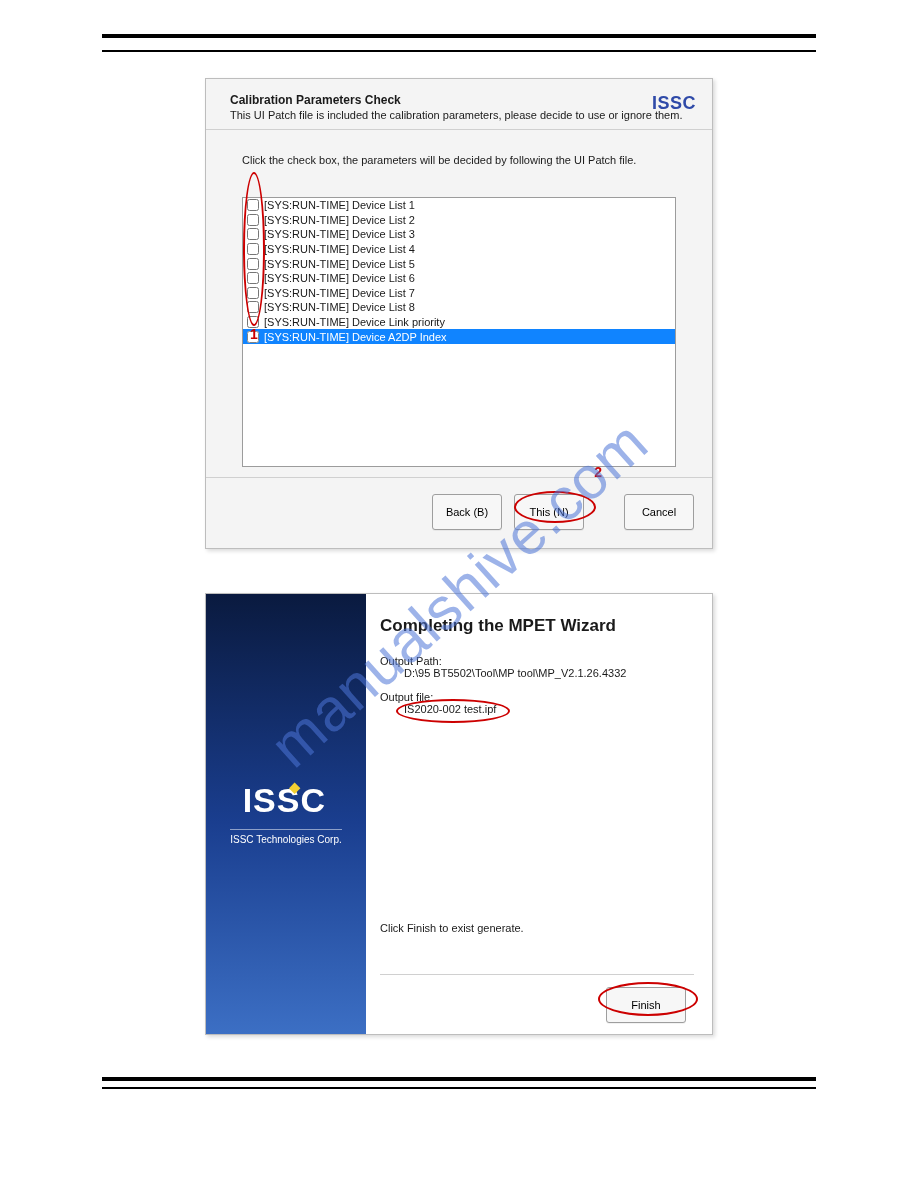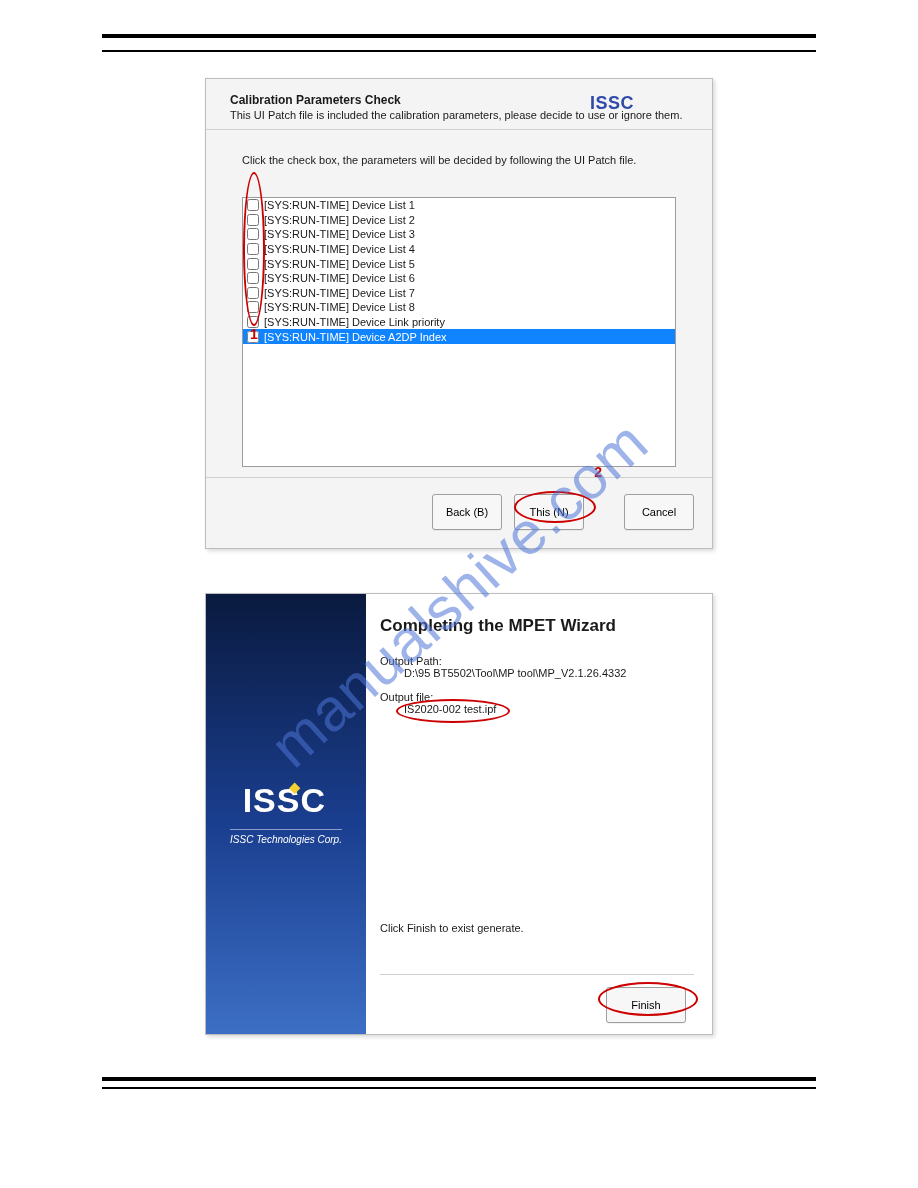--- a/index.html
+++ b/index.html
@@ -32,21 +32,21 @@
   .stack{display:flex;flex-direction:column;gap:44px;align-items:center;margin-top:26px;}
 
   
   .window{
     width:506px;
     background:var(--win-bg);
     border:1px solid var(--border);
     box-shadow:2px 2px 4px rgba(0,0,0,.15);
   }
   .hdr-row{
-    display:flex;justify-content:flex-start;align-items:flex-start;
+    display:flex;justify-content:space-between;align-items:flex-start;
     padding:14px 16px 8px 24px;
   }
   .hdr-left{max-width:360px;}
   .hdr-title{font-weight:bold;font-size:12px;margin:0 0 2px 0;}
   .hdr-sub{font-size:11px;white-space:nowrap;}
   .logo-small{font-weight:900;font-size:18px;letter-spacing:.5px;color:var(--issc-blue);}
   .divider{height:1px;background:#d0d0d0;margin:0;}
   .body-area{padding:24px 36px 10px 36px;position:relative;}
   .instr{font-size:11px;margin-bottom:6px;}
   .listbox{
@@ -89,21 +89,21 @@
     border:1px solid var(--border);background:#fff;
     display:flex;box-shadow:2px 2px 4px rgba(0,0,0,.15);
   }
   .wiz-side{
     width:160px;height:100%;
     background:linear-gradient(180deg,#0a1a3f 0%,#1a3e8f 52%,#3c6fc4 100%);
     color:#fff;display:flex;flex-direction:column;justify-content:center;align-items:center;
   }
   .wiz-logo{font-weight:900;font-size:34px;letter-spacing:1px;line-height:1;}
   .wiz-logo .dot{color:#f3cf32;font-size:14px;position:relative;top:-20px;left:-40px;display:inline-block;width:0;}
-  .wiz-logo-sub{font-size:10px;margin-top:12px;border-top:1px solid rgba(255,255,255,.5);padding-top:4px;font-style:italic;}
+  .wiz-logo-sub{font-size:10px;margin-top:12px;border-top:1px solid rgba(255,255,255,.5);padding-top:4px;}
   .wiz-main{flex:1;display:flex;flex-direction:column;padding:18px 18px 0 14px;position:relative;}
   .wiz-title{font-weight:bold;font-size:17px;margin:4px 0 17px 0;}
   .wiz-lbl{font-size:11px;margin-top:2px;}
   .wiz-val{font-size:11px;margin:0 0 10px 24px;}
   .wiz-finish-row{
     margin-top:auto;
     border-top:1px solid #d0d0d0;
     padding:12px 8px 11px 0;
     display:flex;justify-content:flex-end;
   }

